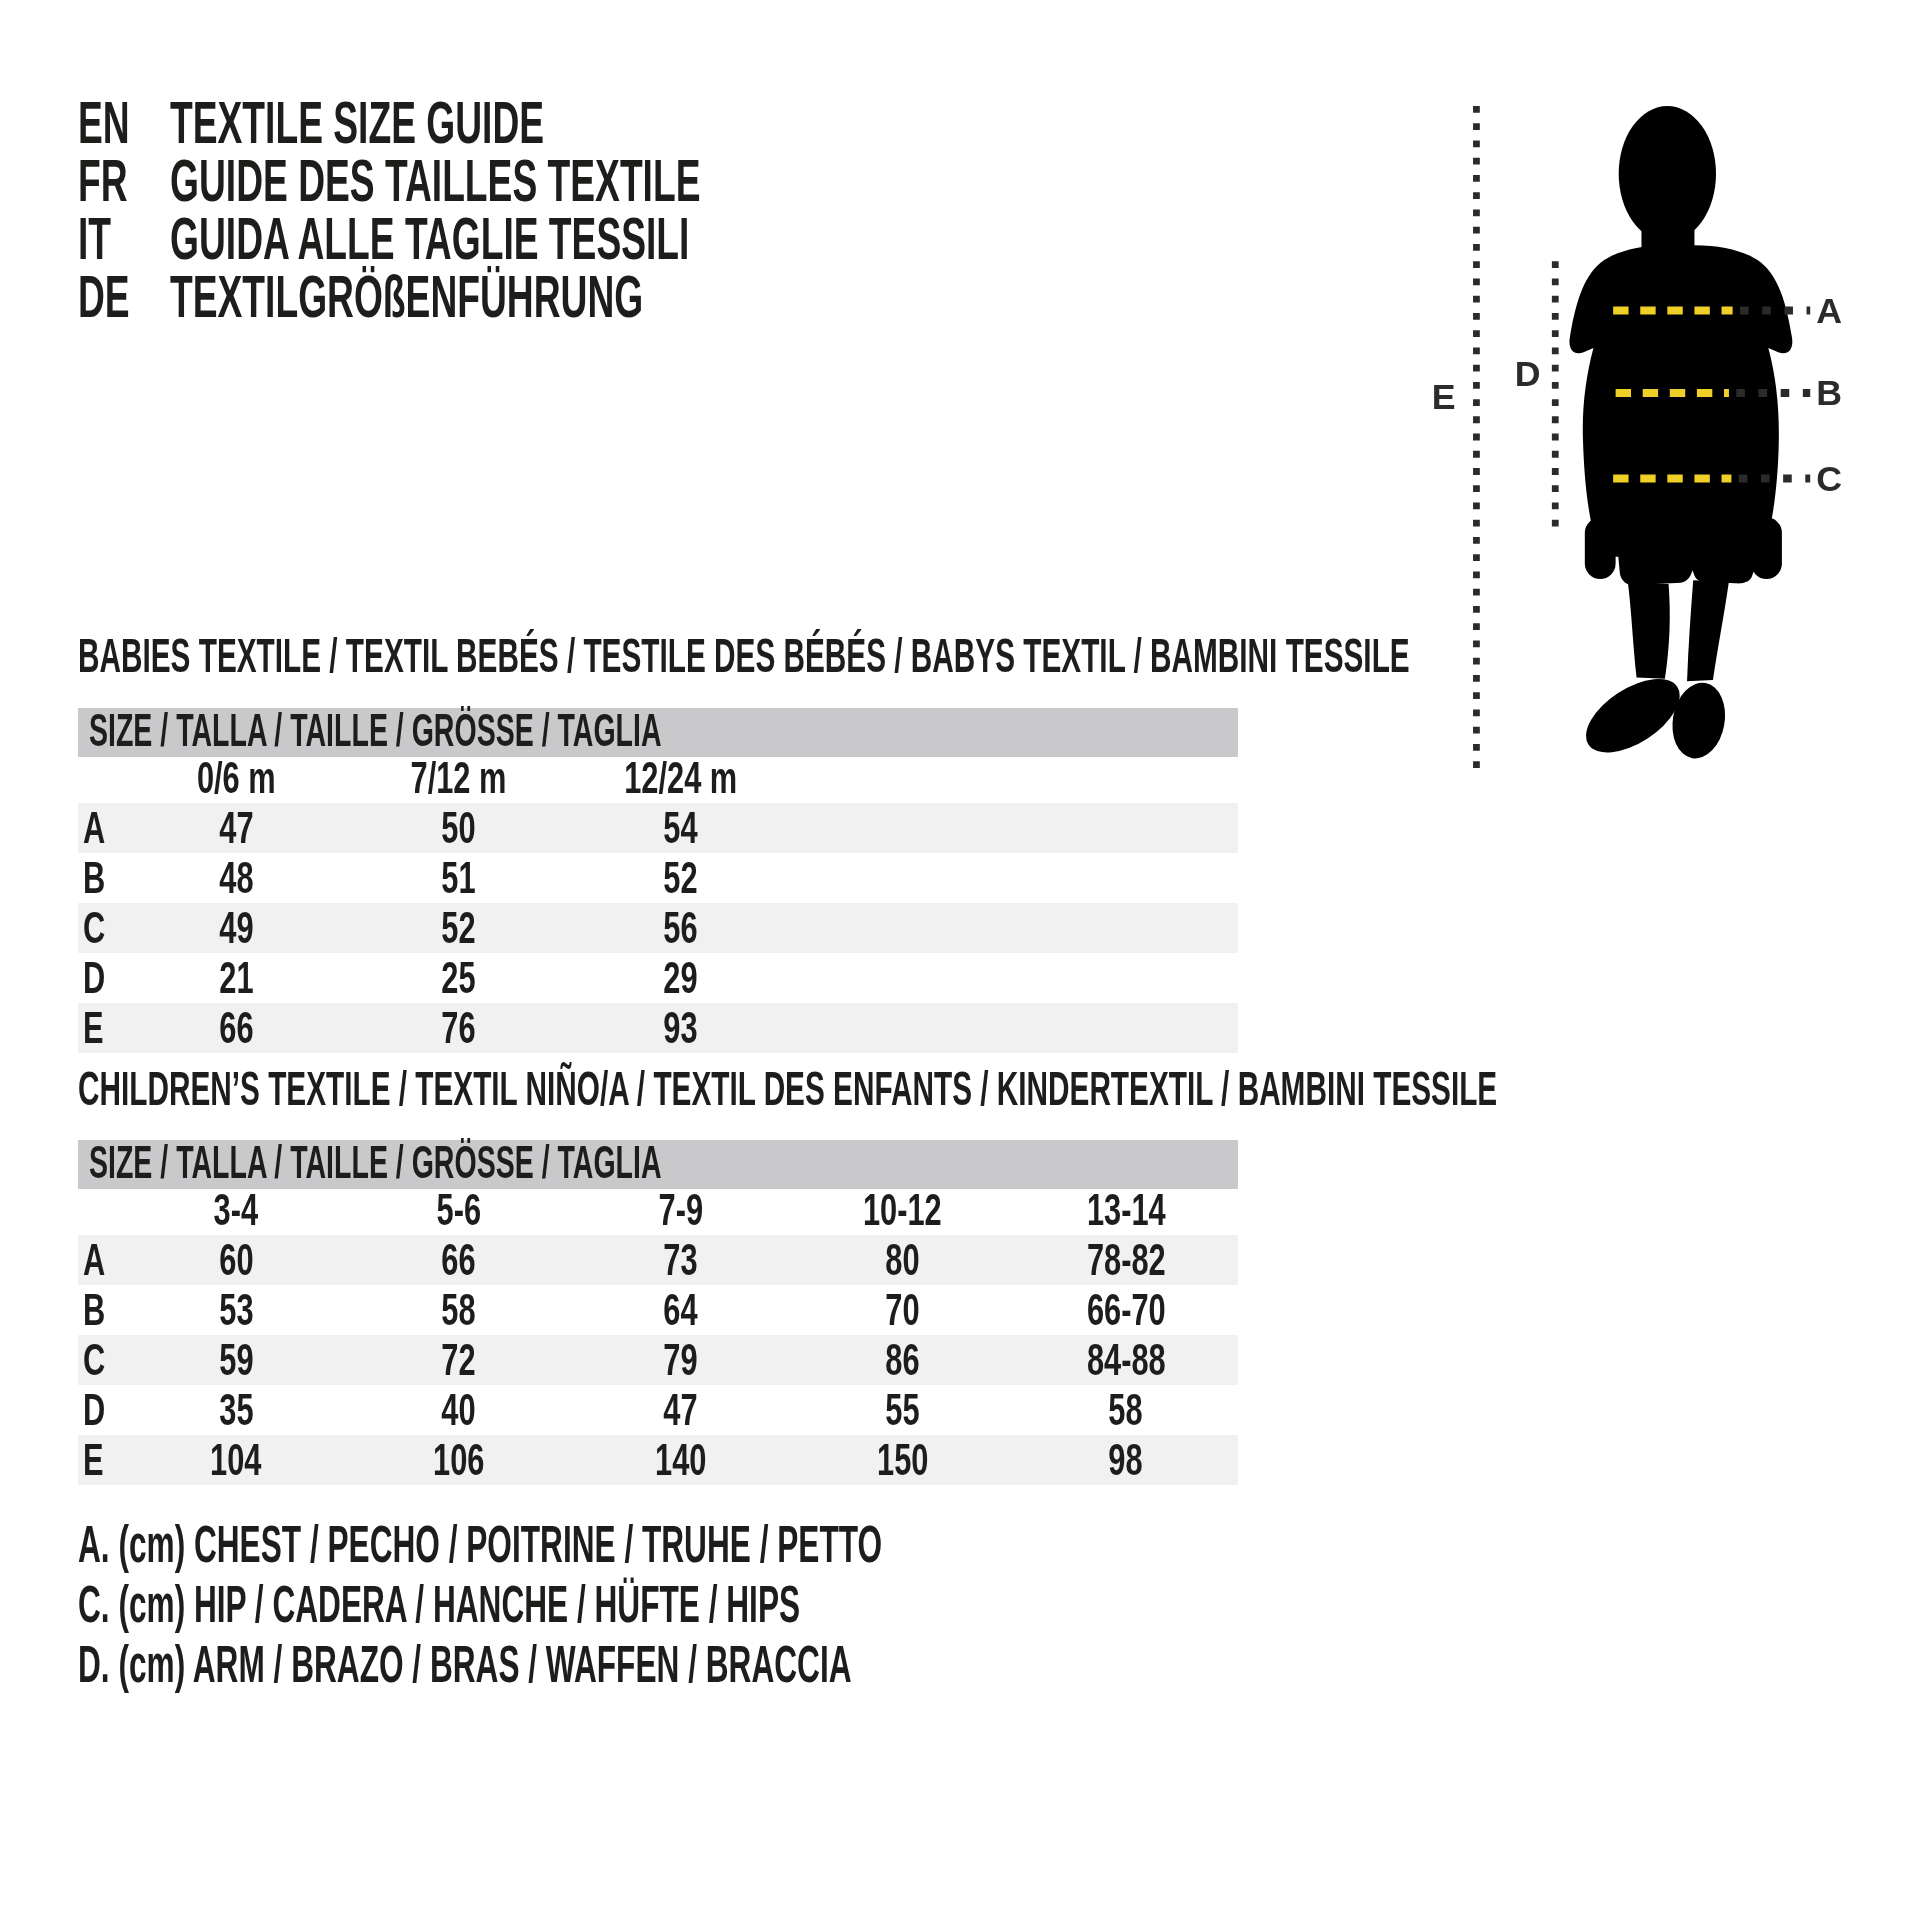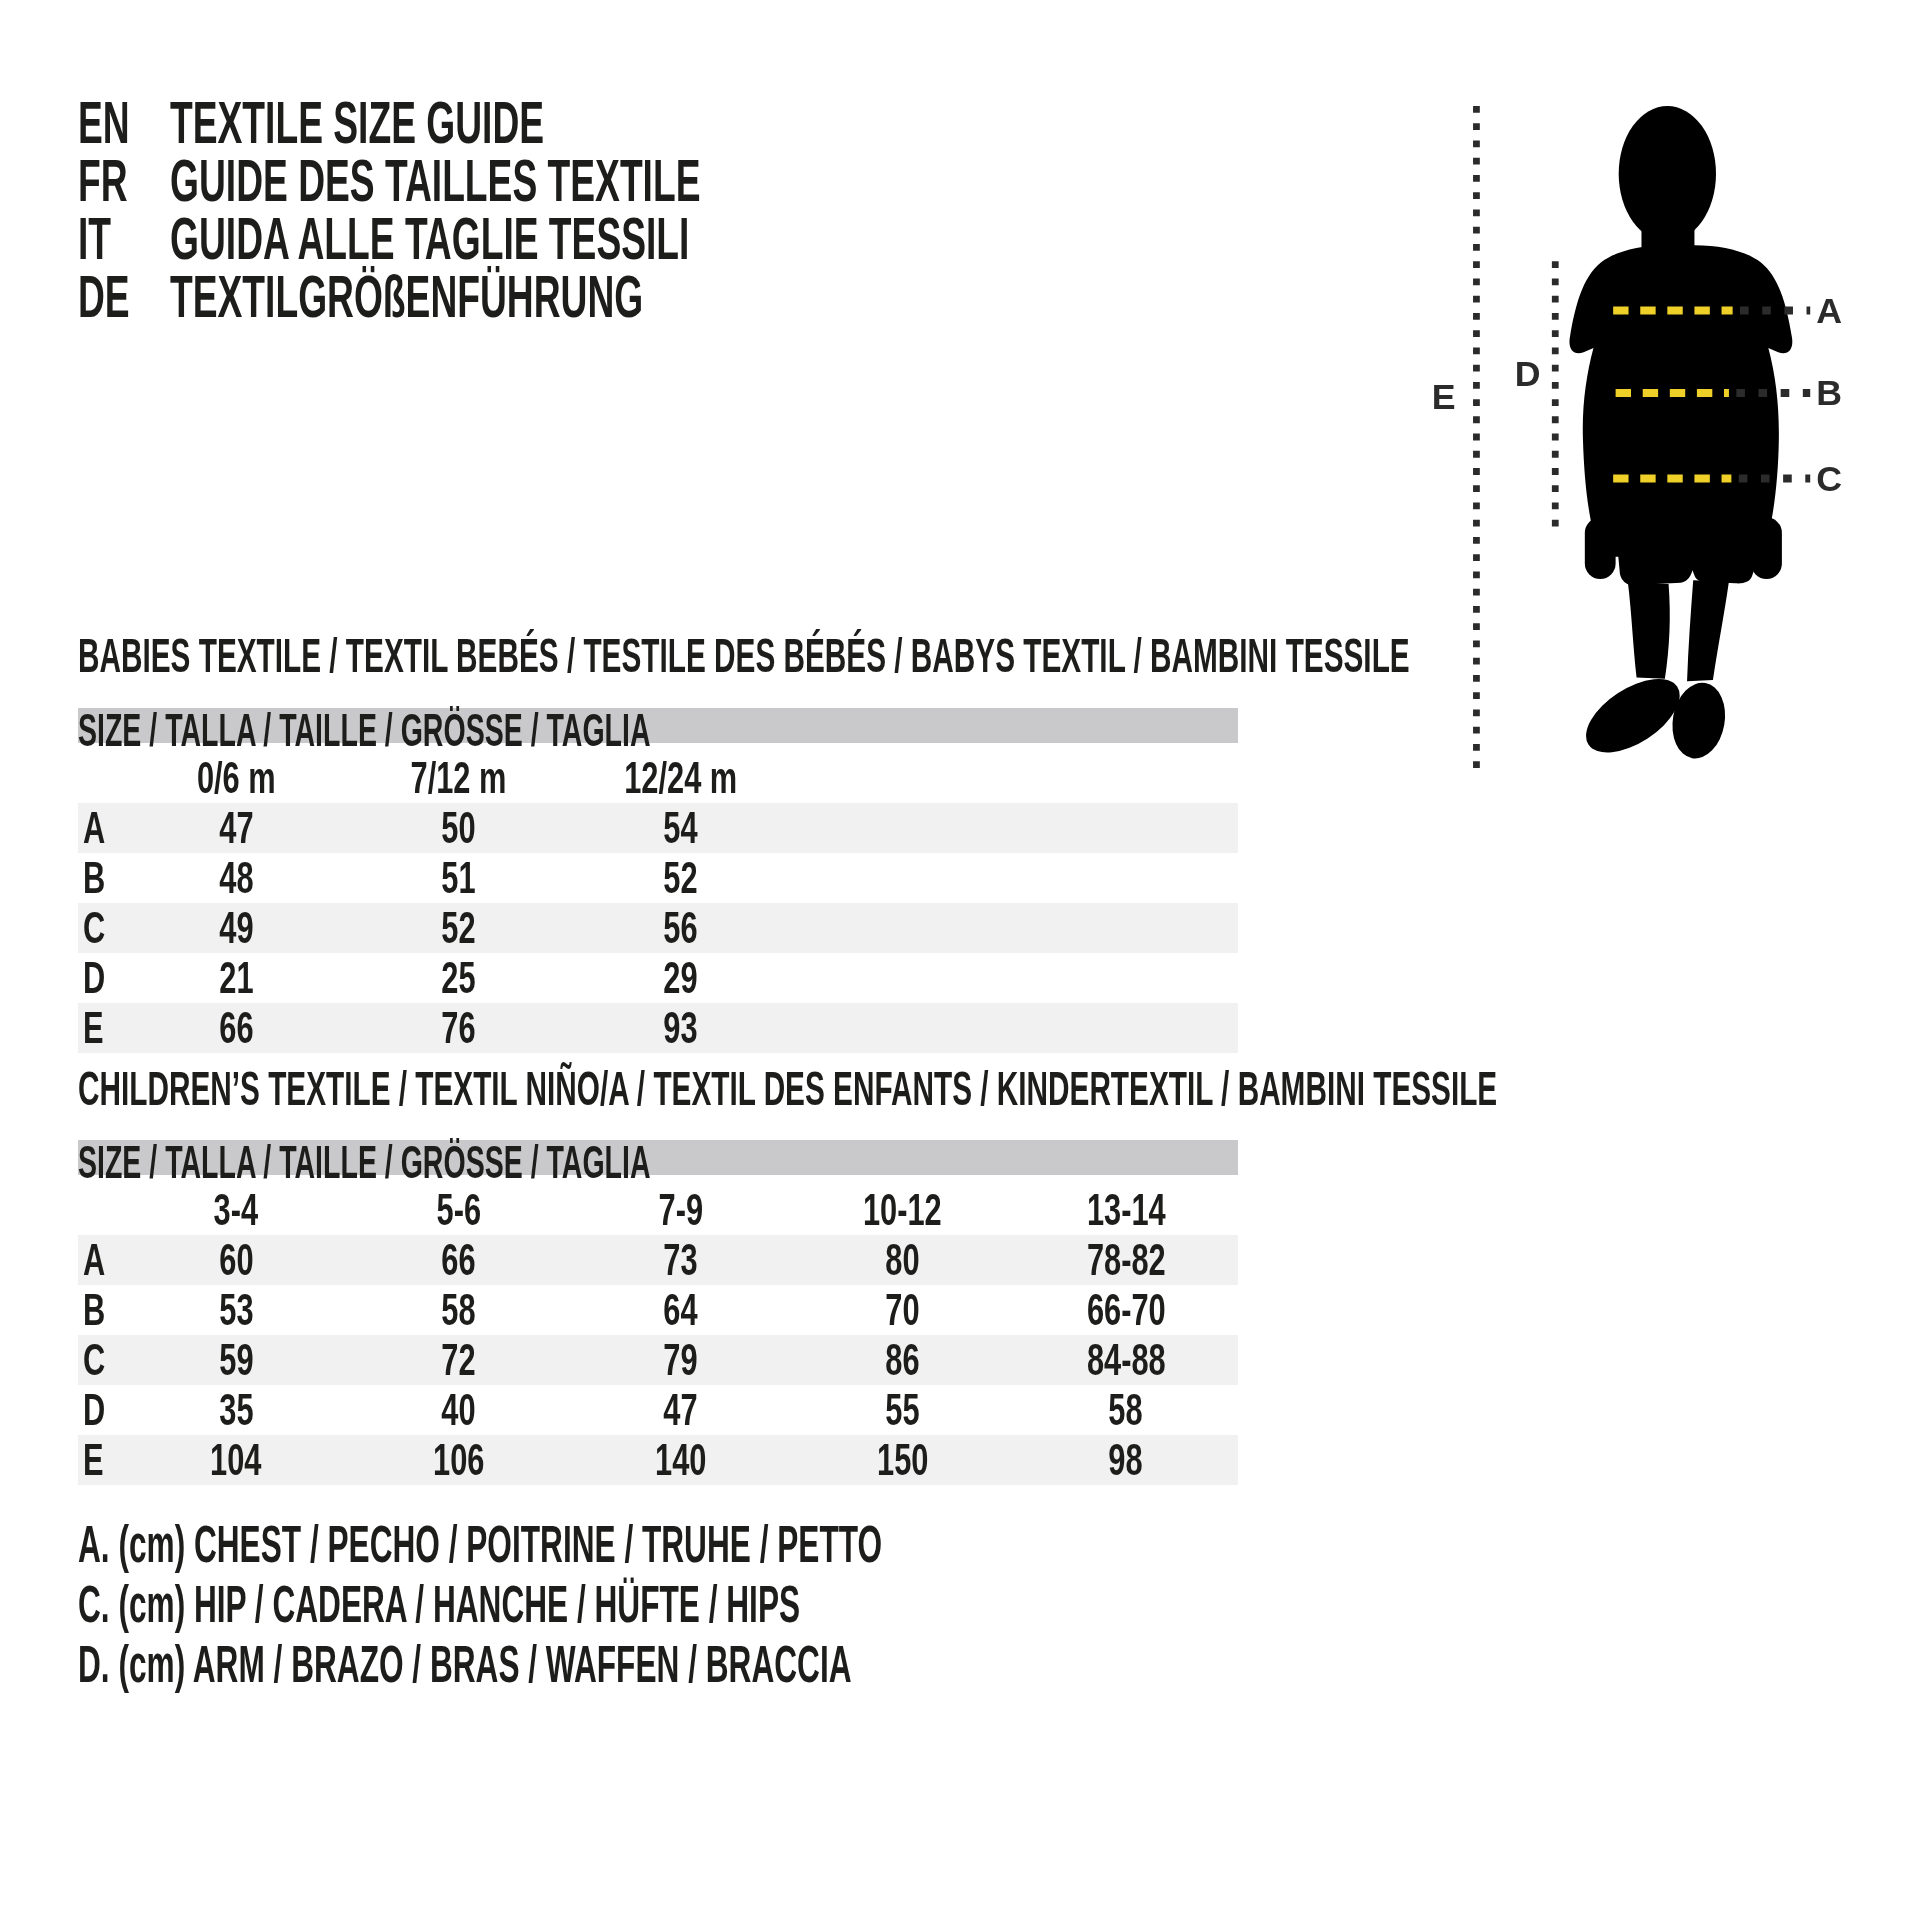--- a/index.html
+++ b/index.html
@@ -14,22 +14,22 @@
   .condl{display:inline-block;transform:scaleX(.70);transform-origin:0 50%;white-space:nowrap}
 
   .lang{position:absolute;left:78px;top:94px}
   .lang-row{height:58px;line-height:58px;font-size:60px}
   .lang-code{display:inline-block;width:92px;vertical-align:top}
 
   .heading{position:absolute;left:78px;height:55px;line-height:55px;font-size:48px;white-space:nowrap}
   #babies-heading{top:628px}
   #children-heading{top:1061px}
 
-  .size-bar{position:absolute;left:78px;width:1160px;height:35px;background:#c9c9cb;
-    font-size:46px;line-height:45px;padding-left:0;box-sizing:border-box;white-space:nowrap}
+  .size-bar{position:absolute;left:78px;width:1160px;height:49px;background:#c9c9cb;
+    font-size:46px;line-height:45px;padding-left:11px;box-sizing:border-box;white-space:nowrap}
   #babies-bar{top:708px}
   #children-bar{top:1140px}
 
   table.sizes{position:absolute;left:78px;width:1160px;border-collapse:collapse;table-layout:fixed;font-size:44px}
   #babies-table{top:753px}
   #children-table{top:1185px}
   table.sizes td{height:46px;padding:0;text-align:center;vertical-align:middle}
   table.sizes tr.colhdr td{height:47px}
   table.sizes td.rowlab{text-align:left;padding-left:5px}
   table.sizes tr.stripe{background:#f1f1f2}

